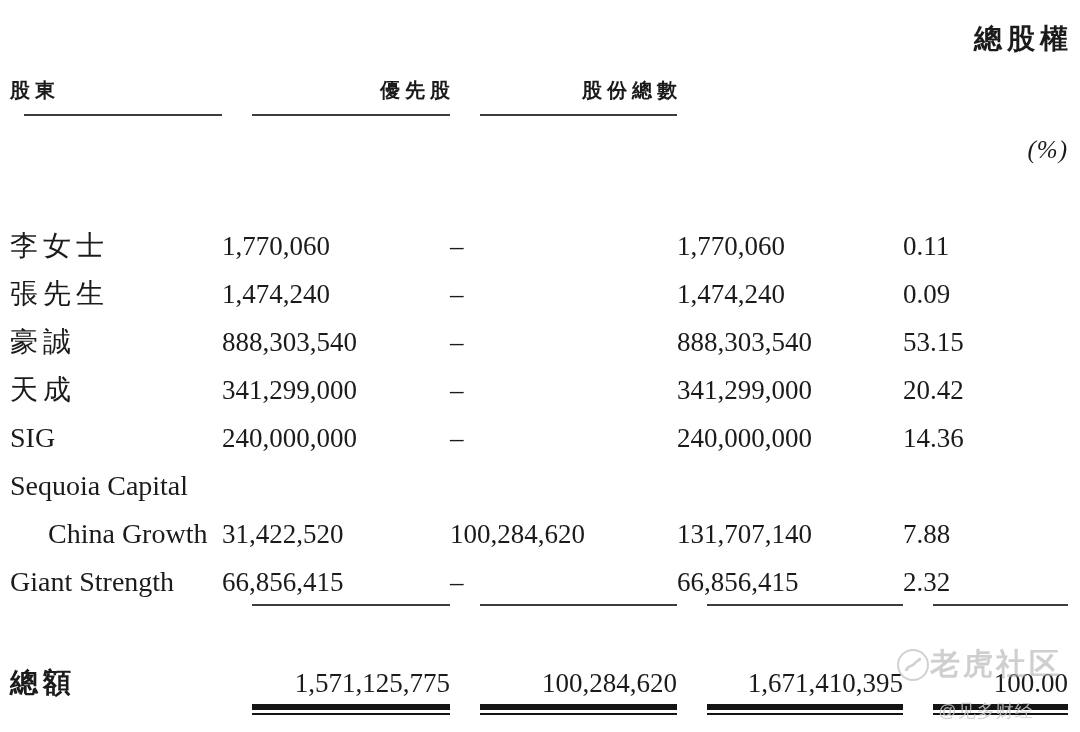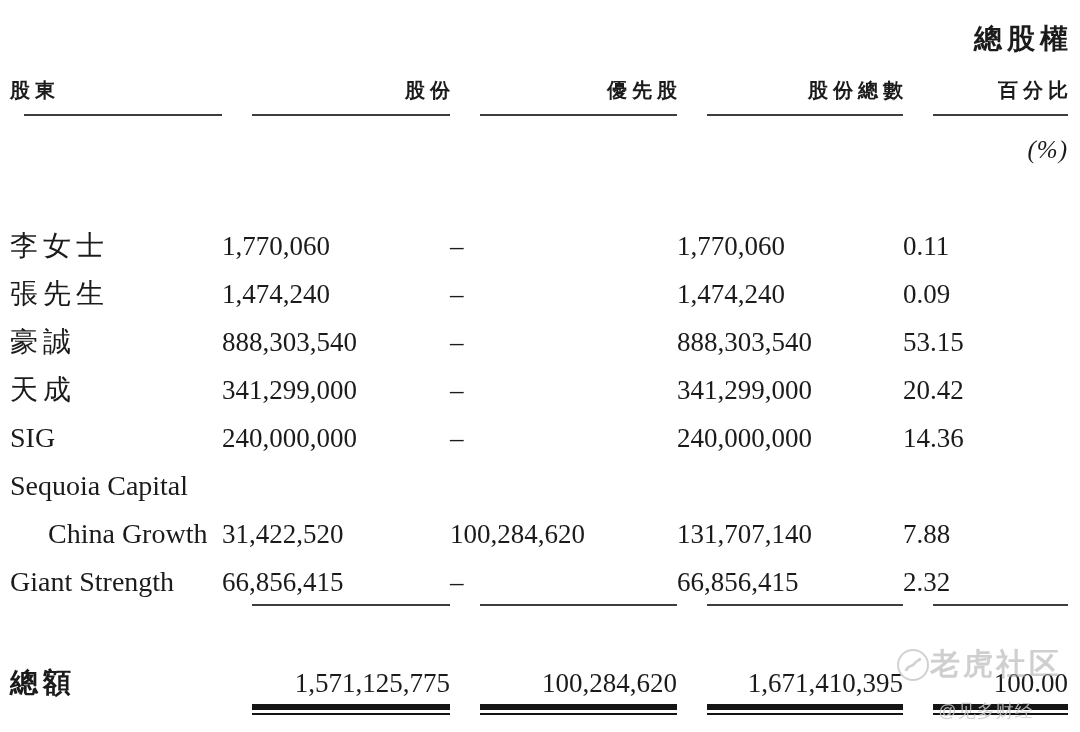--- a/index.html
+++ b/index.html
@@ -91,33 +91,25 @@
       <div class="cell"></div>
     <div class="cell right bold cn right">總股權</div>
   </div>
 
   <div class="grid hdr-b">
     <div class="cell">
       <span class="cn bold">股東</span>
       <i class="rule full"></i>
     </div>
     <div class="cell right">
-      <span class="cn bold right">股份</span>
-      <i class="rule"></i>
-    </div>
-    <div class="cell right">
       <span class="cn bold right">優先股</span>
       <i class="rule"></i>
     </div>
     <div class="cell right">
       <span class="cn bold right">股份總數</span>
-      <i class="rule"></i>
-    </div>
-    <div class="cell right">
-      <span class="cn bold right">百分比</span>
       <i class="rule"></i>
     </div>
   </div>
 
   <div class="grid hdr-c">
     <div class="cell"></div>
       <div class="cell"></div>
       <div class="cell"></div>
       <div class="cell"></div>
     <div class="cell right">

